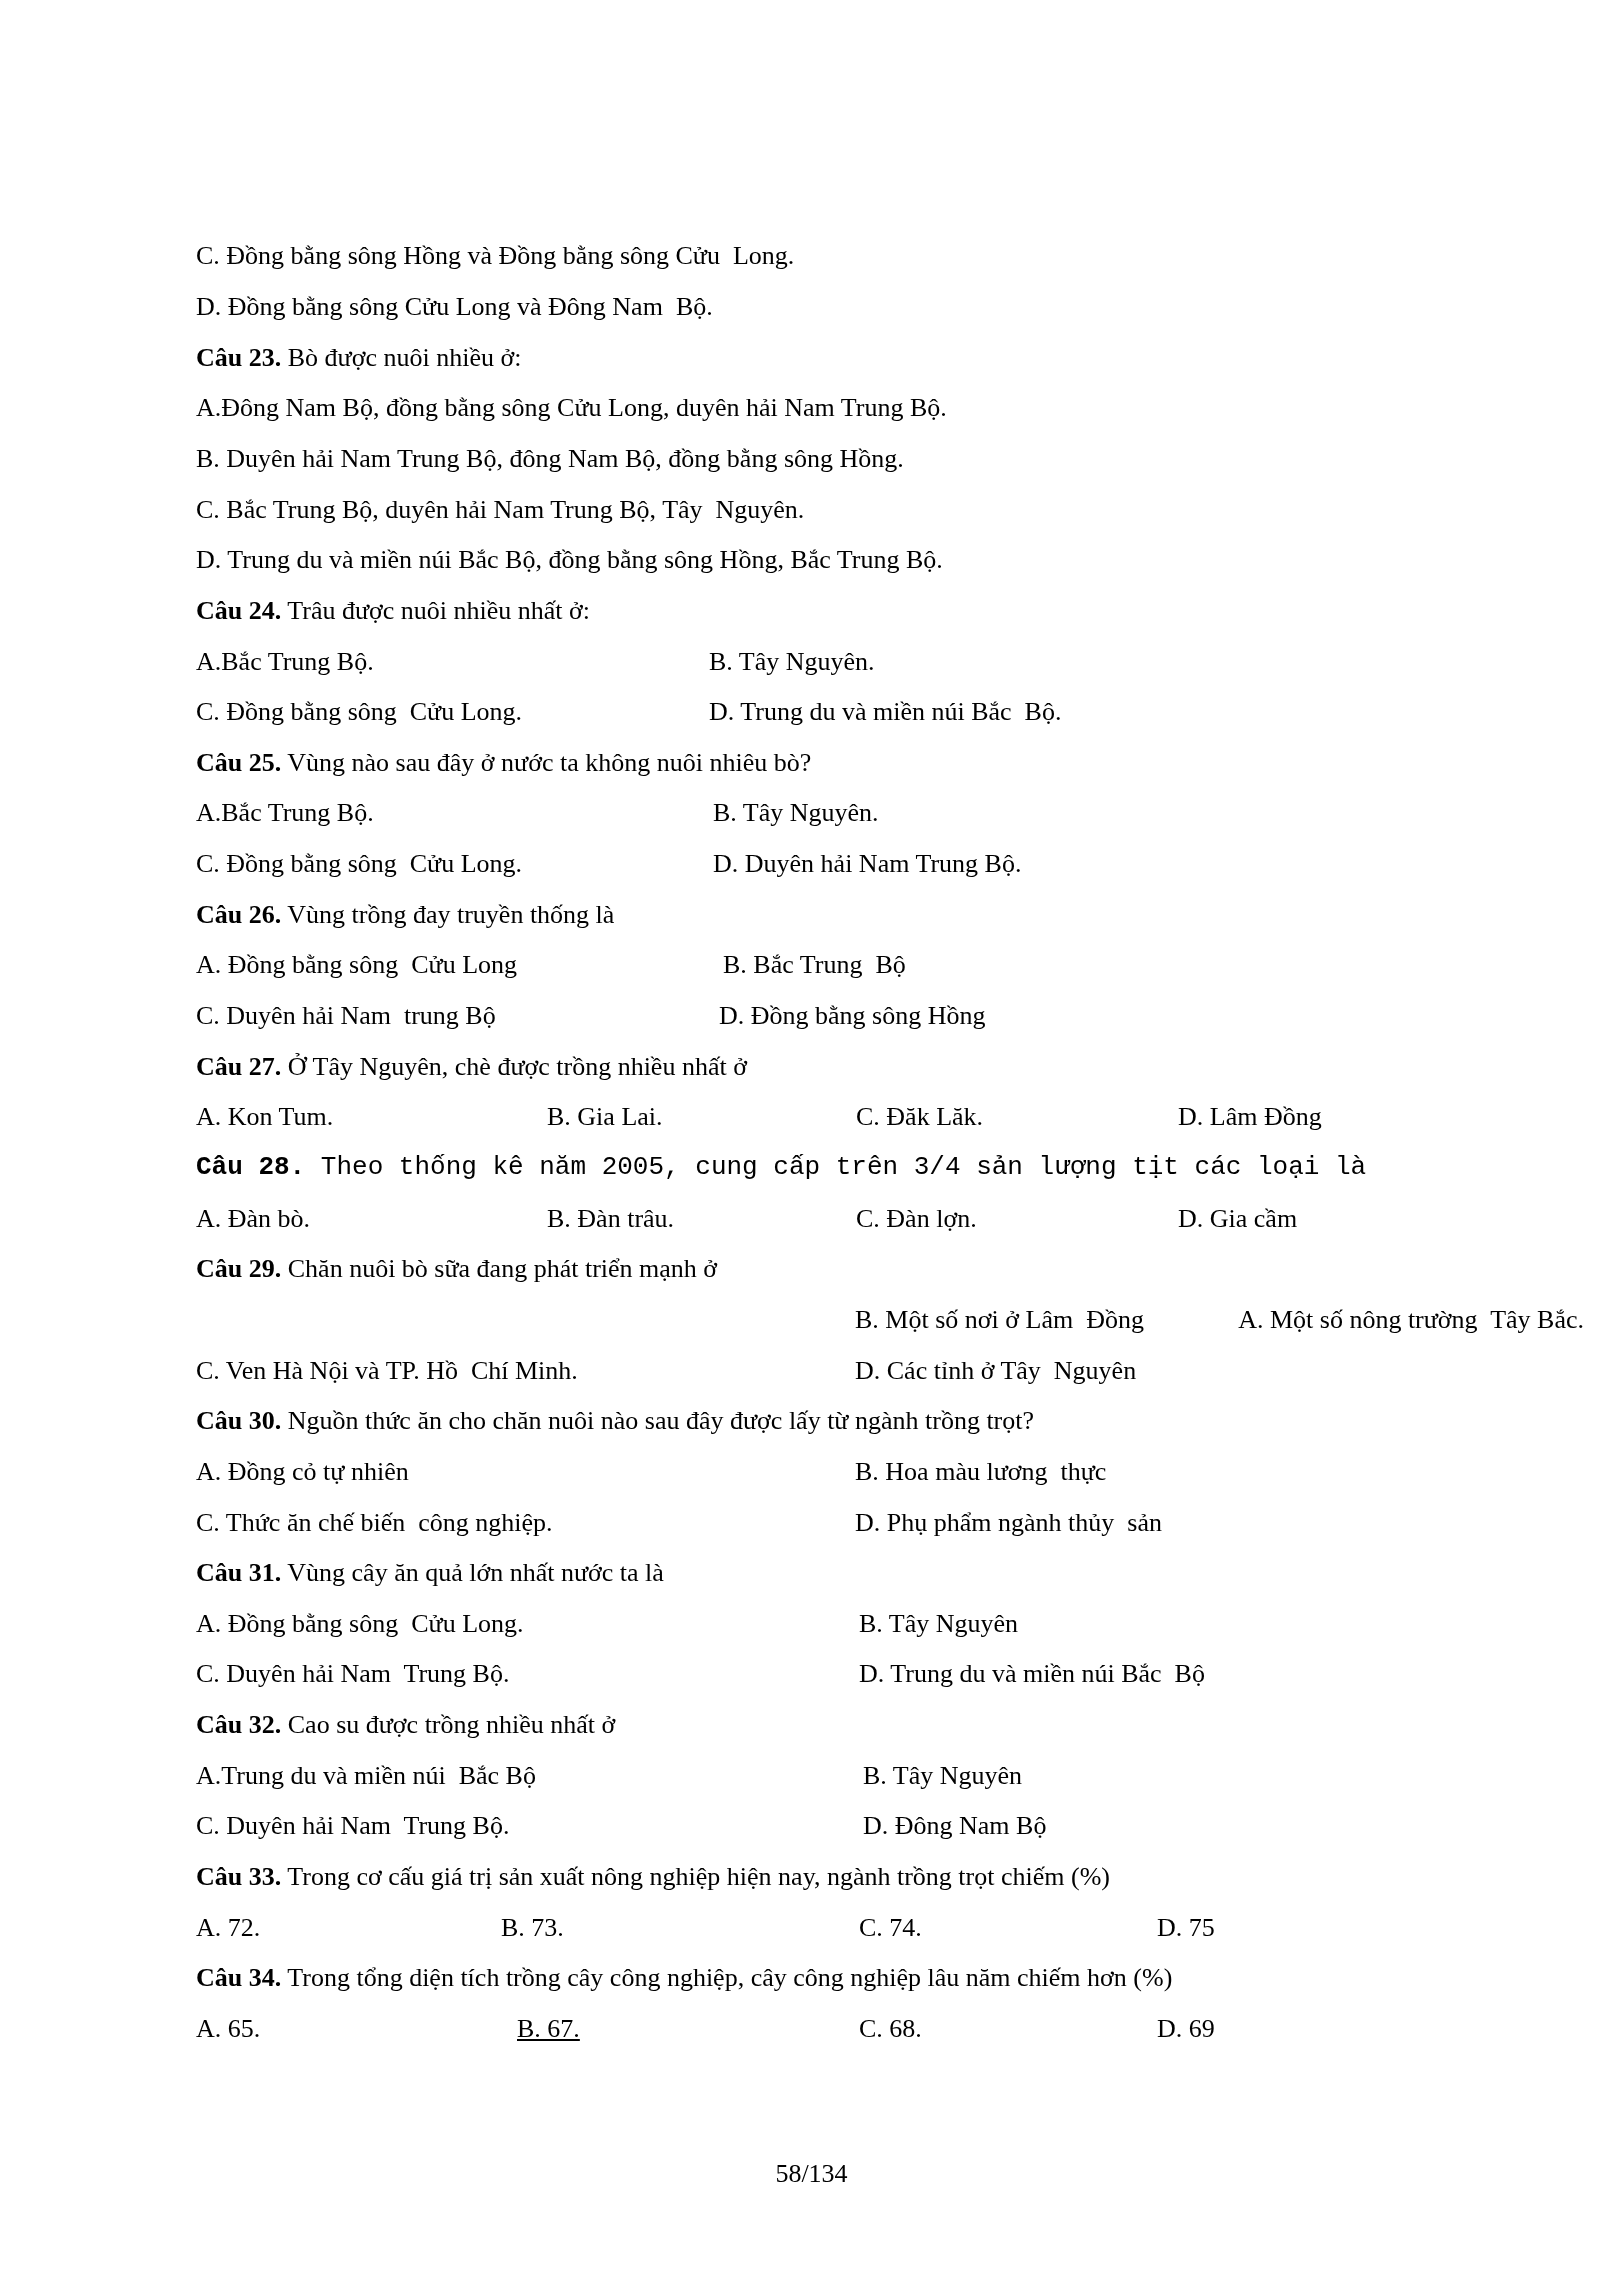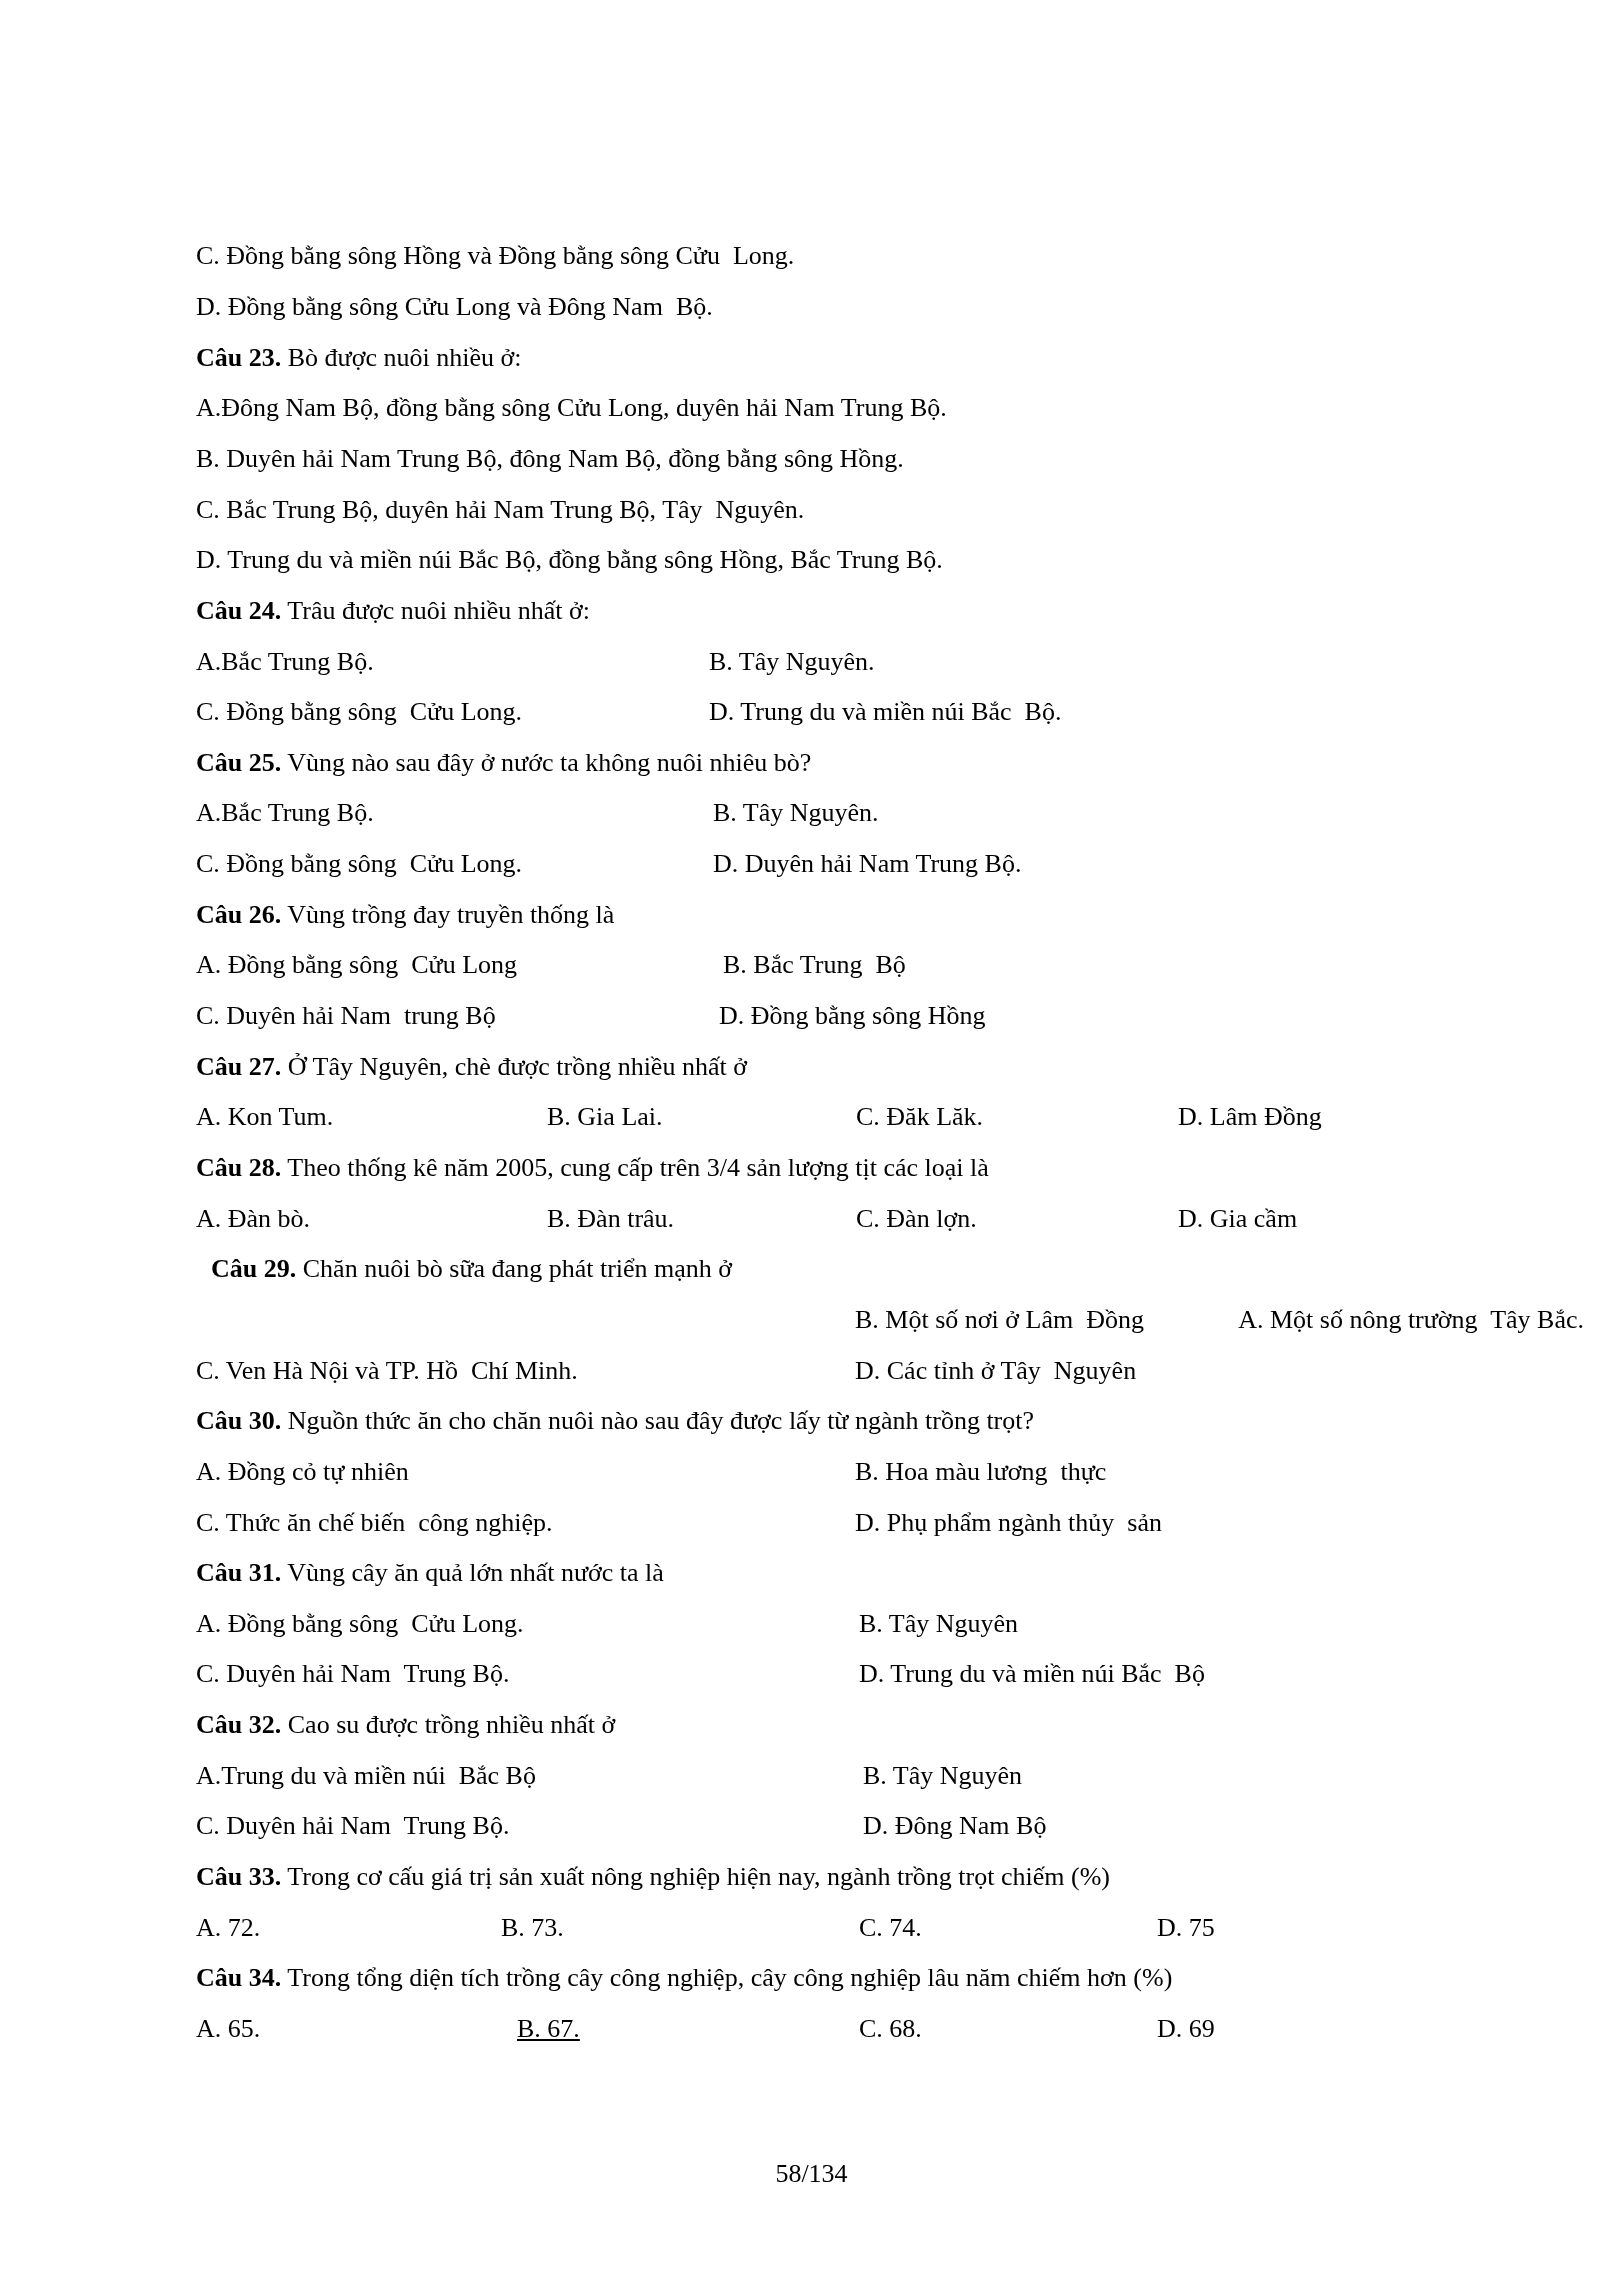--- a/index.html
+++ b/index.html
@@ -66,23 +66,23 @@
       <div class="line" style="top: 636px;"><span class="seg">A.Bắc Trung Bộ.</span><span class="seg abs" style="left: 513px;">B. Tây Nguyên.</span></div>
       <div class="line" style="top: 686px;"><span class="seg">C. Đồng bằng sông  Cửu Long.</span><span class="seg abs" style="left: 513px;">D. Trung du và miền núi Bắc  Bộ.</span></div>
       <div class="line" style="top: 737px;"><span class="seg bold">Câu 25.</span><span class="seg"> Vùng nào sau đây ở nước ta không nuôi nhiêu bò?</span></div>
       <div class="line" style="top: 787px;"><span class="seg">A.Bắc Trung Bộ.</span><span class="seg abs" style="left: 517px;">B. Tây Nguyên.</span></div>
       <div class="line" style="top: 838px;"><span class="seg">C. Đồng bằng sông  Cửu Long.</span><span class="seg abs" style="left: 517px;">D. Duyên hải Nam Trung Bộ.</span></div>
       <div class="line" style="top: 889px;"><span class="seg bold">Câu 26.</span><span class="seg"> Vùng trồng đay truyền thống là</span></div>
       <div class="line" style="top: 939px;"><span class="seg">A. Đồng bằng sông  Cửu Long</span><span class="seg abs" style="left: 527px;">B. Bắc Trung  Bộ</span></div>
       <div class="line" style="top: 990px;"><span class="seg">C. Duyên hải Nam  trung Bộ</span><span class="seg abs" style="left: 523px;">D. Đồng bằng sông Hồng</span></div>
       <div class="line" style="top: 1041px;"><span class="seg bold">Câu 27.</span><span class="seg"> Ở Tây Nguyên, chè được trồng nhiều nhất ở</span></div>
       <div class="line" style="top: 1091px;"><span class="seg">A. Kon Tum.</span><span class="seg abs" style="left: 351px;">B. Gia Lai.</span><span class="seg abs" style="left: 660px;">C. Đăk Lăk.</span><span class="seg abs" style="left: 982px;">D. Lâm Đồng</span></div>
-      <div class="line" style="top: 1142px;"><span class="seg bold">Câu 28.</span><span class="seg"> Theo thống kê năm 2005, cung cấp trên 3/4 sản lượng tịt các loại là</span></div>
+      <div class="line" style="top: 1142px; font-family: Liberation Mono, monospace;"><span class="seg bold">Câu 28.</span><span class="seg"> Theo thống kê năm 2005, cung cấp trên 3/4 sản lượng tịt các loại là</span></div>
       <div class="line" style="top: 1193px;"><span class="seg">A. Đàn bò.</span><span class="seg abs" style="left: 351px;">B. Đàn trâu.</span><span class="seg abs" style="left: 660px;">C. Đàn lợn.</span><span class="seg abs" style="left: 982px;">D. Gia cầm</span></div>
-      <div class="line" style="top: 1243px; margin-left: 15px;"><span class="seg bold">Câu 29.</span><span class="seg"> Chăn nuôi bò sữa đang phát triển mạnh ở</span></div>
+      <div class="line" style="top: 1243px;"><span class="seg bold">Câu 29.</span><span class="seg"> Chăn nuôi bò sữa đang phát triển mạnh ở</span></div>
       <div class="line" style="top: 1294px; text-align: right;"><span class="seg">A. Một số nông trường  Tây Bắc.</span><span class="seg abs" style="left: 659px;">B. Một số nơi ở Lâm  Đồng</span></div>
       <div class="line" style="top: 1345px;"><span class="seg">C. Ven Hà Nội và TP. Hồ  Chí Minh.</span><span class="seg abs" style="left: 659px;">D. Các tỉnh ở Tây  Nguyên</span></div>
       <div class="line" style="top: 1395px;"><span class="seg bold">Câu 30.</span><span class="seg"> Nguồn thức ăn cho chăn nuôi nào sau đây được lấy từ ngành trồng trọt?</span></div>
       <div class="line" style="top: 1446px;"><span class="seg">A. Đồng cỏ tự nhiên</span><span class="seg abs" style="left: 659px;">B. Hoa màu lương  thực</span></div>
       <div class="line" style="top: 1497px;"><span class="seg">C. Thức ăn chế biến  công nghiệp.</span><span class="seg abs" style="left: 659px;">D. Phụ phẩm ngành thủy  sản</span></div>
       <div class="line" style="top: 1547px;"><span class="seg bold">Câu 31.</span><span class="seg"> Vùng cây ăn quả lớn nhất nước ta là</span></div>
       <div class="line" style="top: 1598px;"><span class="seg">A. Đồng bằng sông  Cửu Long.</span><span class="seg abs" style="left: 663px;">B. Tây Nguyên</span></div>
       <div class="line" style="top: 1648px;"><span class="seg">C. Duyên hải Nam  Trung Bộ.</span><span class="seg abs" style="left: 663px;">D. Trung du và miền núi Bắc  Bộ</span></div>
       <div class="line" style="top: 1699px;"><span class="seg bold">Câu 32.</span><span class="seg"> Cao su được trồng nhiều nhất ở</span></div>
       <div class="line" style="top: 1750px;"><span class="seg">A.Trung du và miền núi  Bắc Bộ</span><span class="seg abs" style="left: 667px;">B. Tây Nguyên</span></div>

